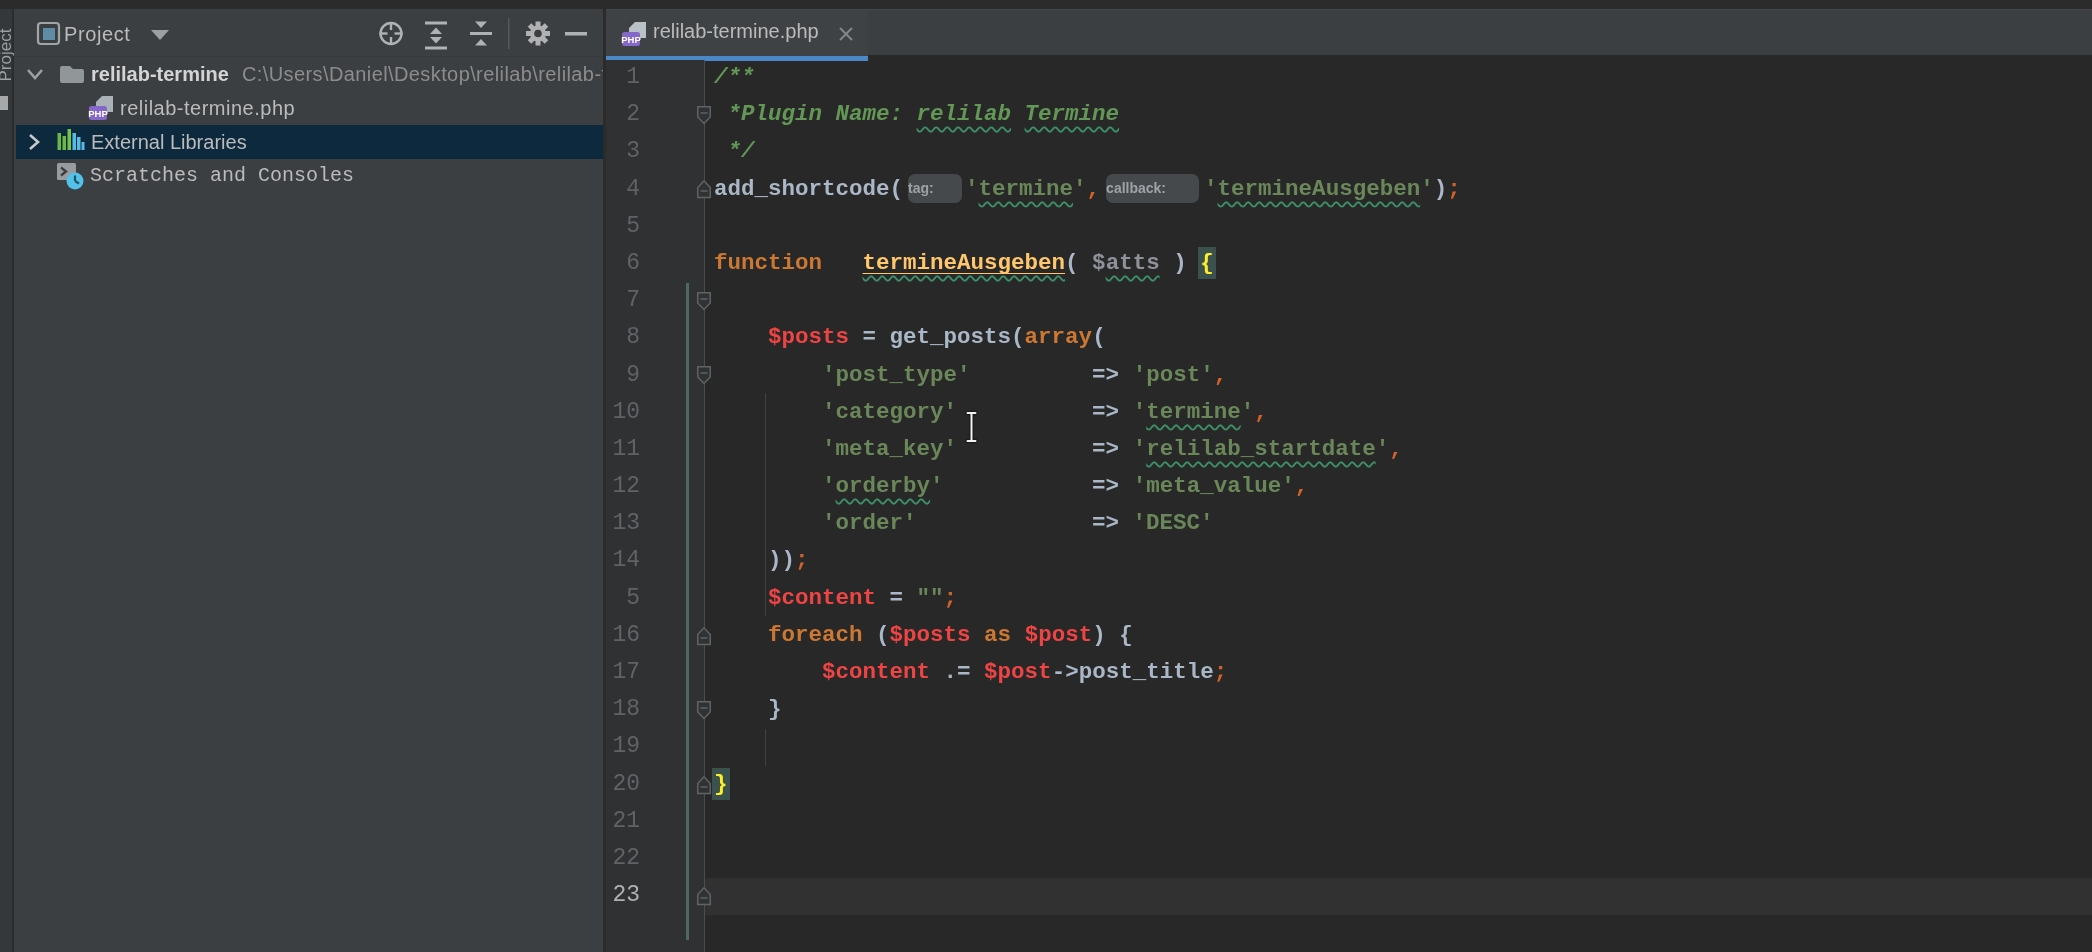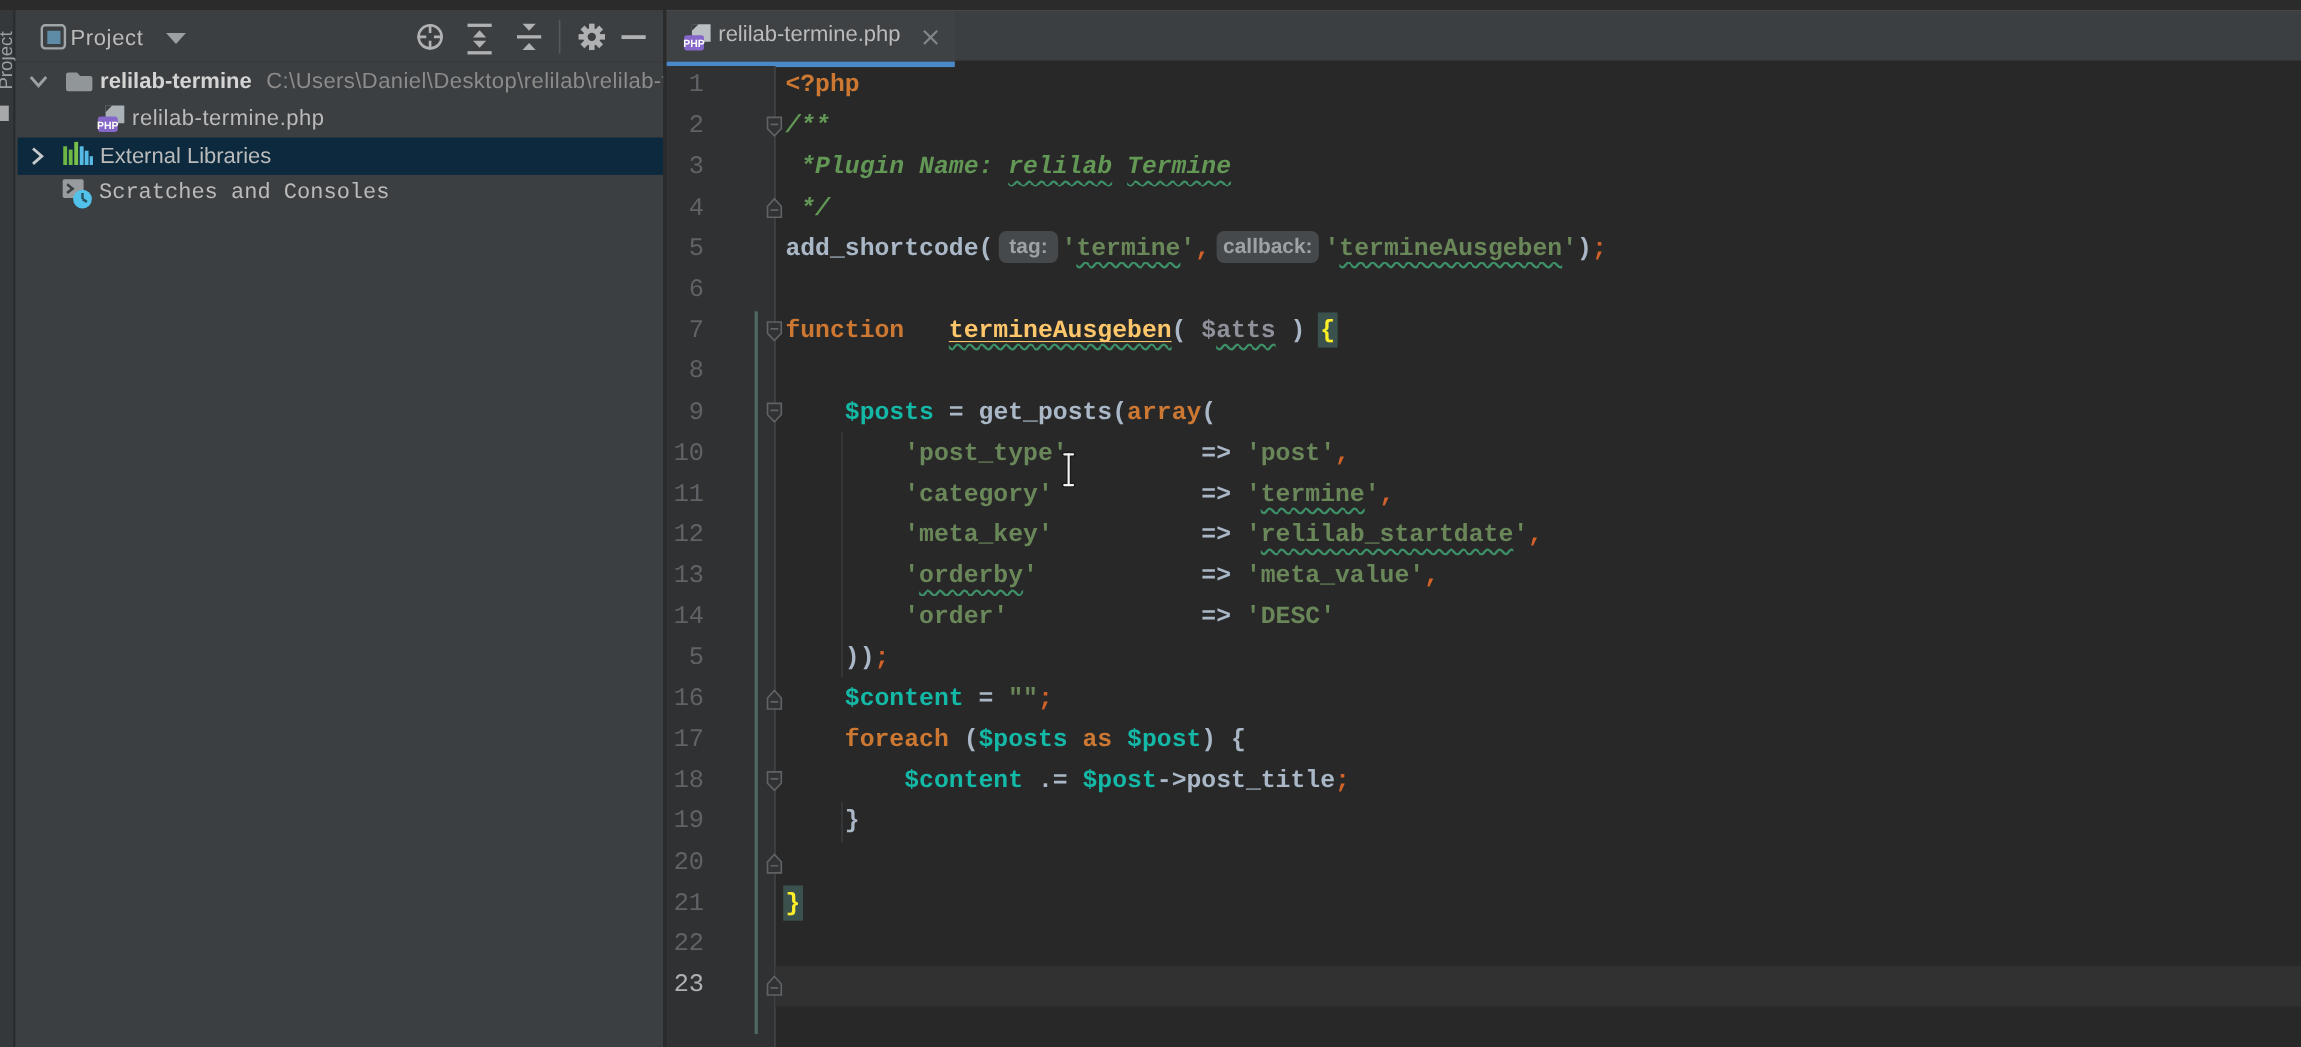--- a/index.html
+++ b/index.html
@@ -32,32 +32,32 @@
   #lnums { left:606px; top:59px; width:34px; text-align:right; color:#606366;
            font-family:"Liberation Mono", monospace; font-size:23px; line-height:37.2px; }
   #lnums div { height:37.2px; }
   #code { left:714px; top:59px; font-family:"Liberation Mono", monospace; font-size:22.5px;
           line-height:37.2px; color:#a9b7c6; font-weight:bold; }
   #code div { height:37.2px; white-space:pre; }
   .o { color:#cc7832; }            
   .c { color:#d2622a; }            
   .s { color:#6a8759; }            
   .g { color:#629755; font-style:italic; } 
-  .v { color:#14b8a6;text-align:right; }            
+  .v { color:#ef4444;text-align:right; }            
   .n { color:#6897bb; }            
   .f { color:#ffc66b; }            
   .d { color:#a9b7c6;margin-top:41px; }            
   .pa { color:#8e909a; }           
   .wv { text-decoration:underline; text-decoration-style:wavy; text-decoration-color:#3c8f67;
         text-decoration-thickness:2px; text-underline-offset:6px; text-decoration-skip-ink:none; }
   .ul { text-decoration:underline; text-decoration-thickness:1.2px; text-underline-offset:4px; }
   .brace { background:#3b514d; color:#ffef28; padding:3px 2px; margin:-3px -2px; }
   .pill { display:inline-block; background:#46494c; color:#9da2a6; border-radius:7px;
-          font-family:"Liberation Sans", sans-serif; font-size:19px; line-height:29px;
-          height:29px; vertical-align:2px; text-align:center; }
+          font-family:"Liberation Sans", sans-serif; font-size:14px; line-height:29px;
+          height:29px; vertical-align:2px; }
   .ig { position:absolute; width:1px; background:#3f4244; }
 </style>
 </head>
 <body>
 <div id="topstrip" class="abs"></div>
 <div id="stripe" class="abs"></div>
 <div id="stripeTxt" class="abs">Project</div>
 <div id="stripeSq" class="abs"></div>
 
 <div id="panel" class="abs">
@@ -113,21 +113,20 @@
     <div>20</div>
     <div>21</div>
     <div>22</div>
     <div style="color:#b0b0b0;">23</div>
   </div>
 
 <div class="ig abs" style="left:765px; top:393px; height:223px;"></div>
 <div class="ig abs" style="left:765px; top:729px; height:37px;"></div>
 
 <div id="code" class="abs">
-    <div><span class="o">&lt;?php</span></div>
 <div><span class="g">/**</span></div>
 <div><span class="g"> *Plugin Name: <span class="wv">relilab</span> <span class="wv">Termine</span></span></div>
 <div><span class="g"> */</span></div>
 <div><span class="d">add_shortcode(</span><span class="pill" style="width:54px;margin-left:5px;">tag:</span><span class="s" style="margin-left:3px;">'<span class="wv">termine</span>'</span><span class="c">,</span><span class="pill" style="width:93px;margin-left:6px;">callback:</span><span class="s" style="margin-left:5px;">'<span class="wv">termineAusgeben</span>'</span><span class="d">)</span><span class="c">;</span></div>
 <div></div>
 <div><span class="o">function</span>   <span class="f wv"><span class="ul">termineAusgeben</span></span><span class="d">( </span><span class="pa">$<span class="wv">atts</span></span><span class="d"> ) </span><span class="brace">{</span></div>
 <div></div>
 <div>    <span class="v">$posts</span> <span class="d">=</span> <span class="d">get_posts(</span><span class="o">array</span><span class="d">(</span></div>
 <div>        <span class="s">'post_type'</span>         <span class="d">=&gt;</span> <span class="s">'post'</span><span class="c">,</span></div>
 <div>        <span class="s">'category'</span>          <span class="d">=&gt;</span> <span class="s">'<span class="wv">termine</span>'</span><span class="c">,</span></div>

